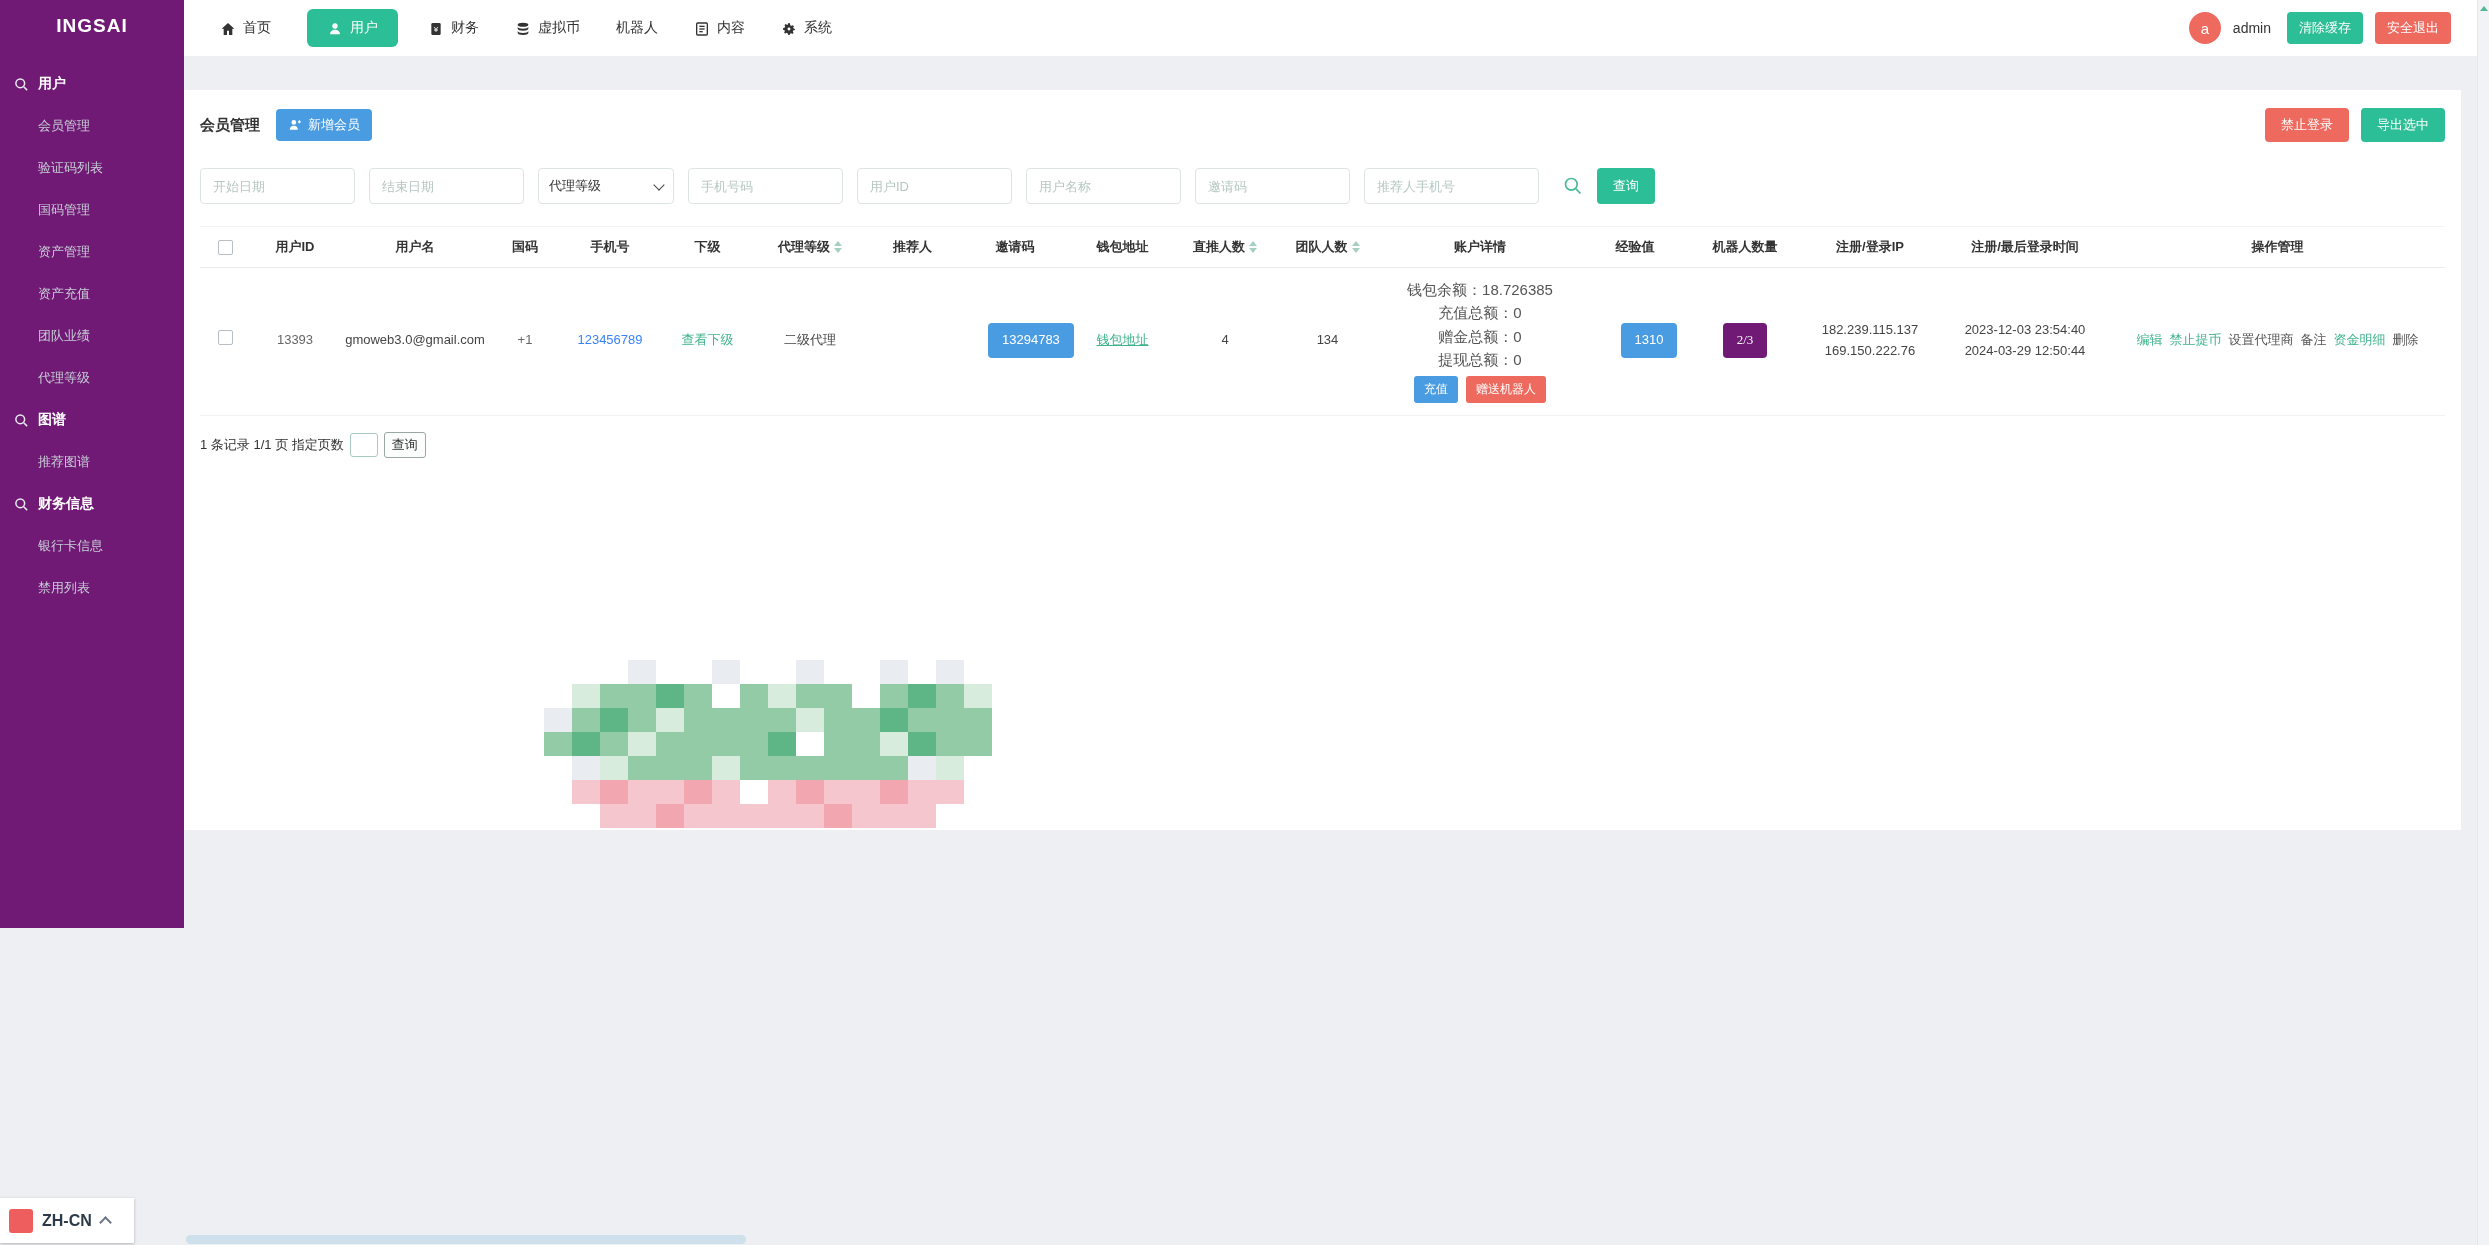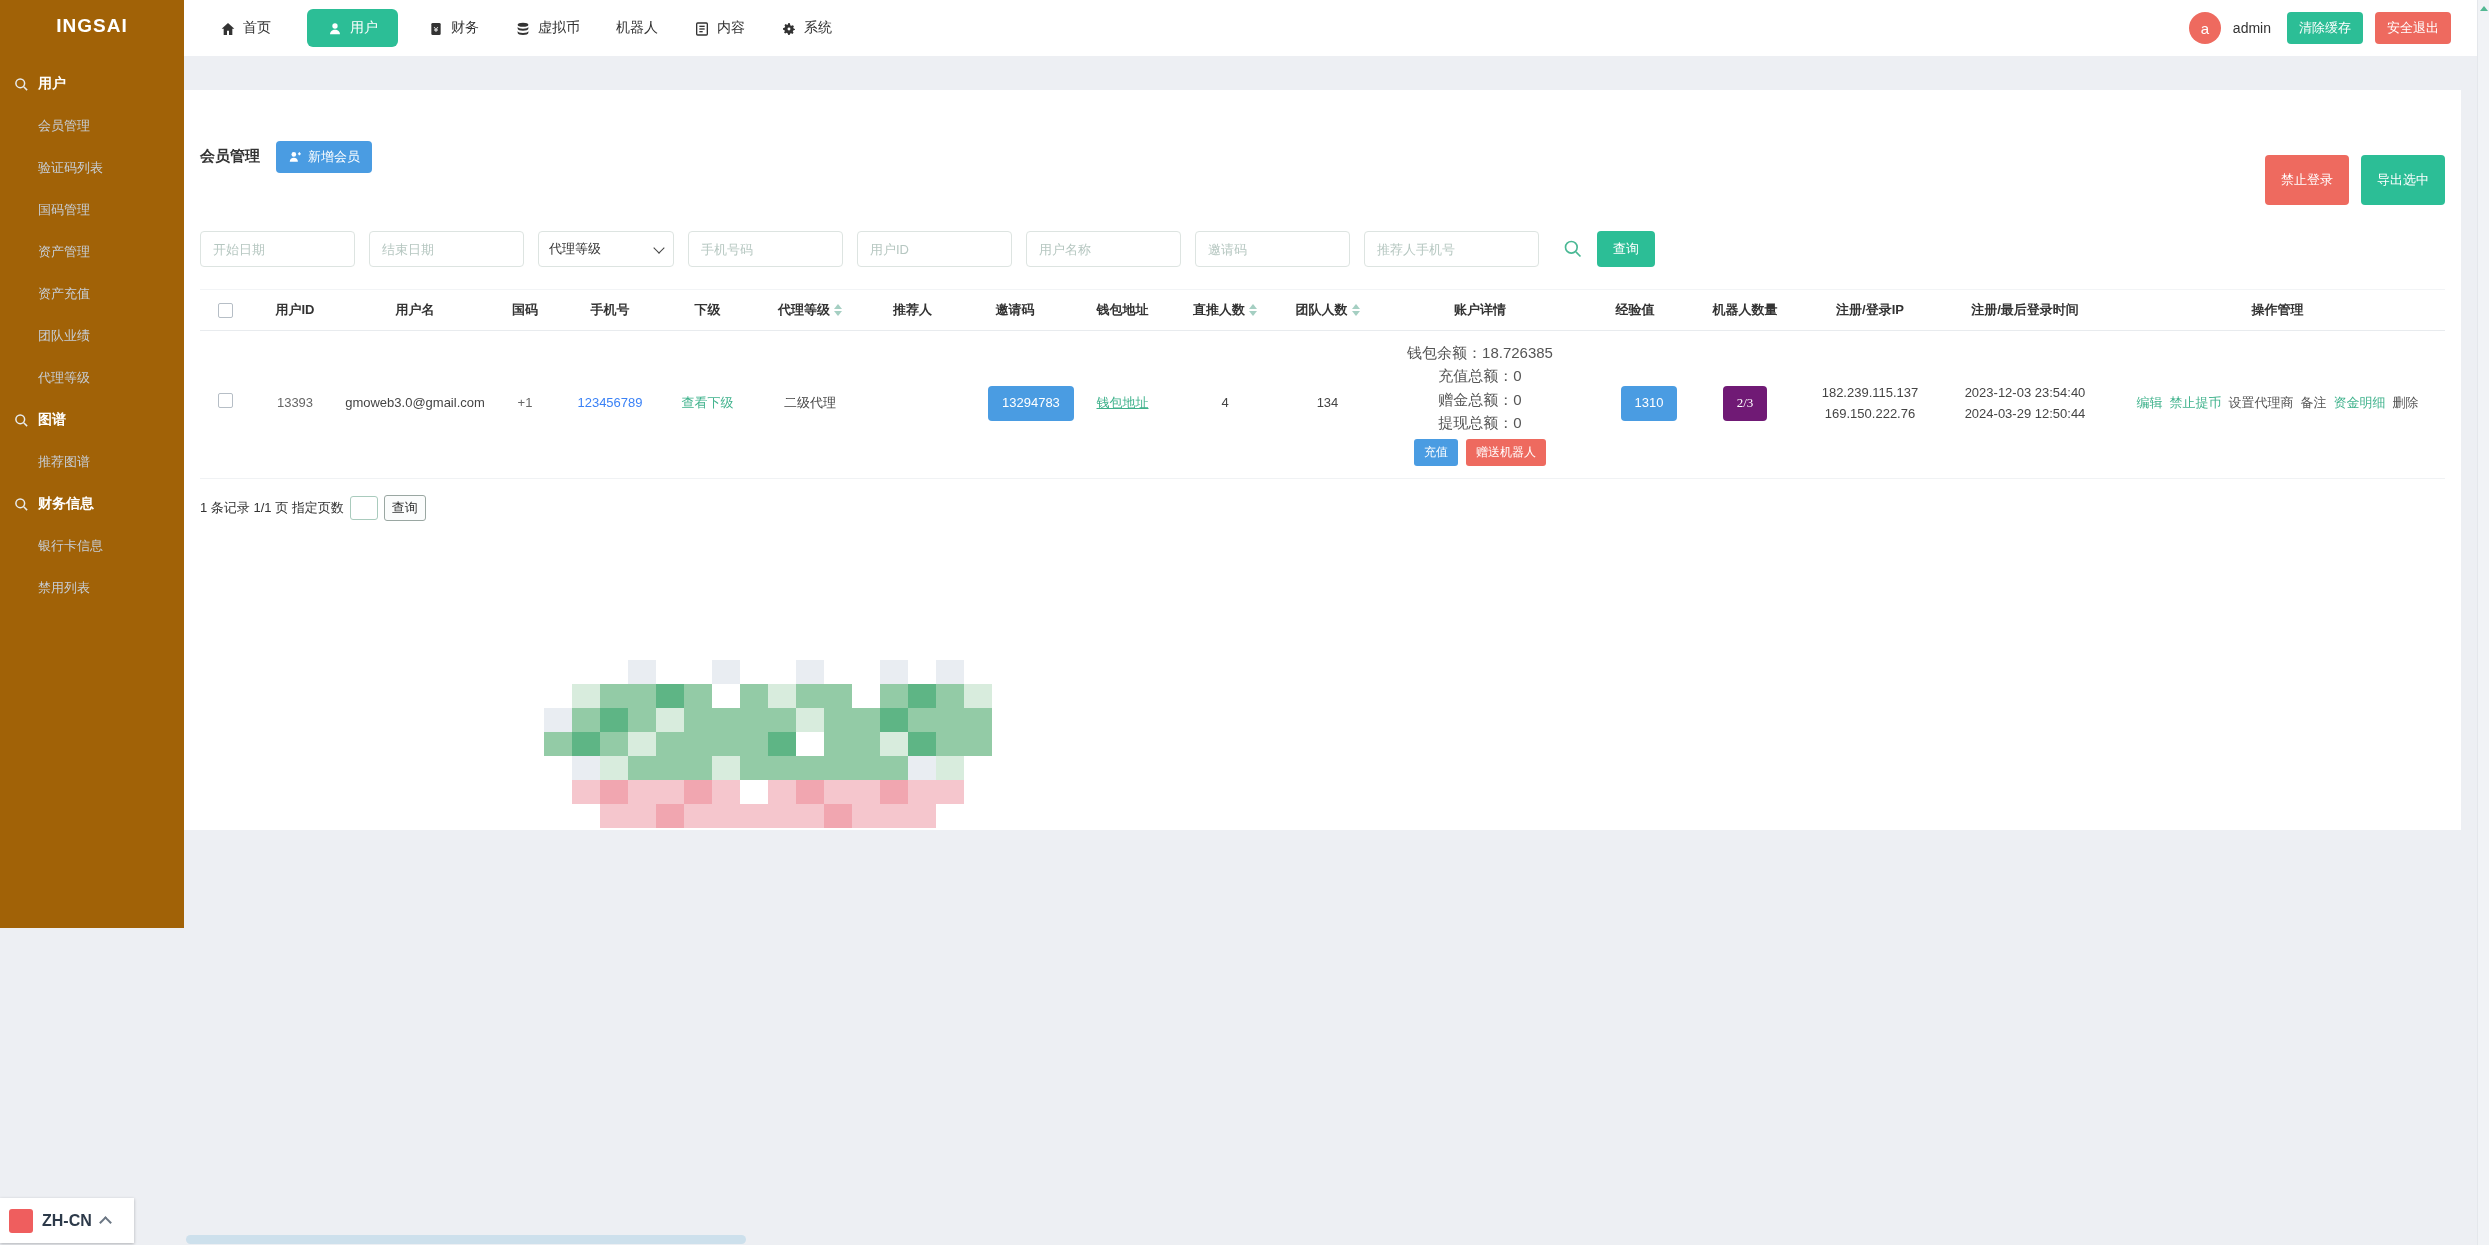--- a/index.html
+++ b/index.html
@@ -1,20 +1,20 @@
 <!DOCTYPE html>
 <html><head>
 <meta charset="utf-8">
 <style>
   * { margin:0; padding:0; box-sizing:border-box; }
   html,body { width:2489px; height:1245px; overflow:hidden; }
   body { font-family:"Liberation Sans","DejaVu Sans",sans-serif; background:#edeff3; position:relative; color:#444; }
 
   
-  .sidebar { position:absolute; left:0; top:0; width:184px; height:928px; background:#a16207; z-index:5; }
+  .sidebar { position:absolute; left:0; top:0; width:184px; height:928px; background:#701a75; z-index:5; }
   .logo { color:#fff; font-size:19px; font-weight:bold; letter-spacing:1px; text-align:center; padding:15px 0 26px; }
   .side-section { display:flex; align-items:center; gap:9px; padding:12px 0 12px 14px; color:#fff; font-size:14px; font-weight:bold; cursor:pointer; }
   .side-section svg { width:15px; height:15px; stroke:#e8ecef; }
   .side-item { padding:12px 0 12px 38px; color:#c7ced6; font-size:13px; cursor:pointer; }
 
   
   .lang-box { position:absolute; left:0; top:1198px; width:134px; height:45px; background:#fff; display:flex; align-items:center; gap:9px; padding-left:9px; box-shadow:0 1px 3px rgba(0,0,0,.25); z-index:6; cursor:pointer; }
   .flag { width:24px; height:24px; background:#ef5e5e; border-radius:3px; }
   .lang-label { font-size:16px; font-weight:bold; color:#2d3a4a; }
   .chev-up { width:9px; height:9px; border-left:2px solid #6b7683; border-top:2px solid #6b7683; transform:rotate(45deg); margin-top:4px; }
@@ -41,21 +41,21 @@
 
   
   .content { position:absolute; left:184px; top:56px; width:2293px; height:1189px; }
   .panel { position:relative; margin:34px 16px 0 0; background:#fff; height:740px; padding:0 16px; }
 
   .panel-head { display:flex; align-items:center; padding-top:18px; }
   .page-title { font-size:15px; font-weight:bold; color:#333; }
   .add-btn { margin-left:16px; display:flex; align-items:center; gap:6px; }
   .add-btn svg { width:14px; height:14px; }
   .head-right { margin-left:auto; display:flex; gap:12px; }
-  .head-right .btn { padding:16px 16px;margin-top:47px; }
+  .head-right .btn { padding:8px 16px; }
 
   
   .filters { display:flex; align-items:center; gap:14px; margin-top:26px; }
   .f-input { width:155px; height:36px; border:1px solid #dde4e1; border-radius:4px; font-size:13px; padding:0 12px; color:#444; outline:none; font-family:inherit; }
   .f-input::placeholder { color:#b6c7c1; }
   .f-select { width:136px; height:36px; border:1px solid #dde4e1; border-radius:4px; font-size:13px; padding:0 10px; color:#333; display:flex; align-items:center; justify-content:space-between; cursor:pointer; }
   .f-select .chev { width:8px; height:8px; border-left:1.5px solid #444; border-bottom:1.5px solid #444; transform:rotate(-45deg); margin-top:-3px; }
   .f-wide { width:175px; }
   .search-glyph { margin-left:10px; display:flex; }
   .search-glyph svg { width:20px; height:20px; stroke:#49b894; }

